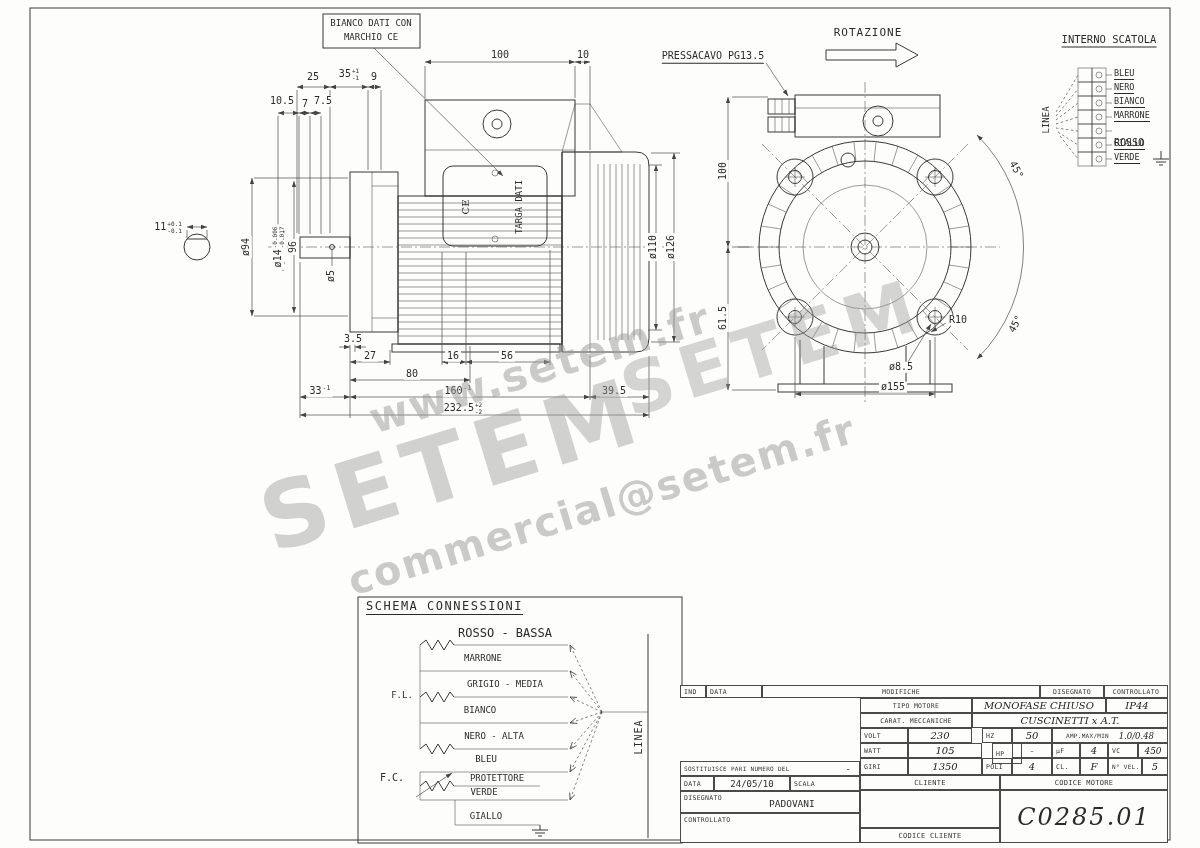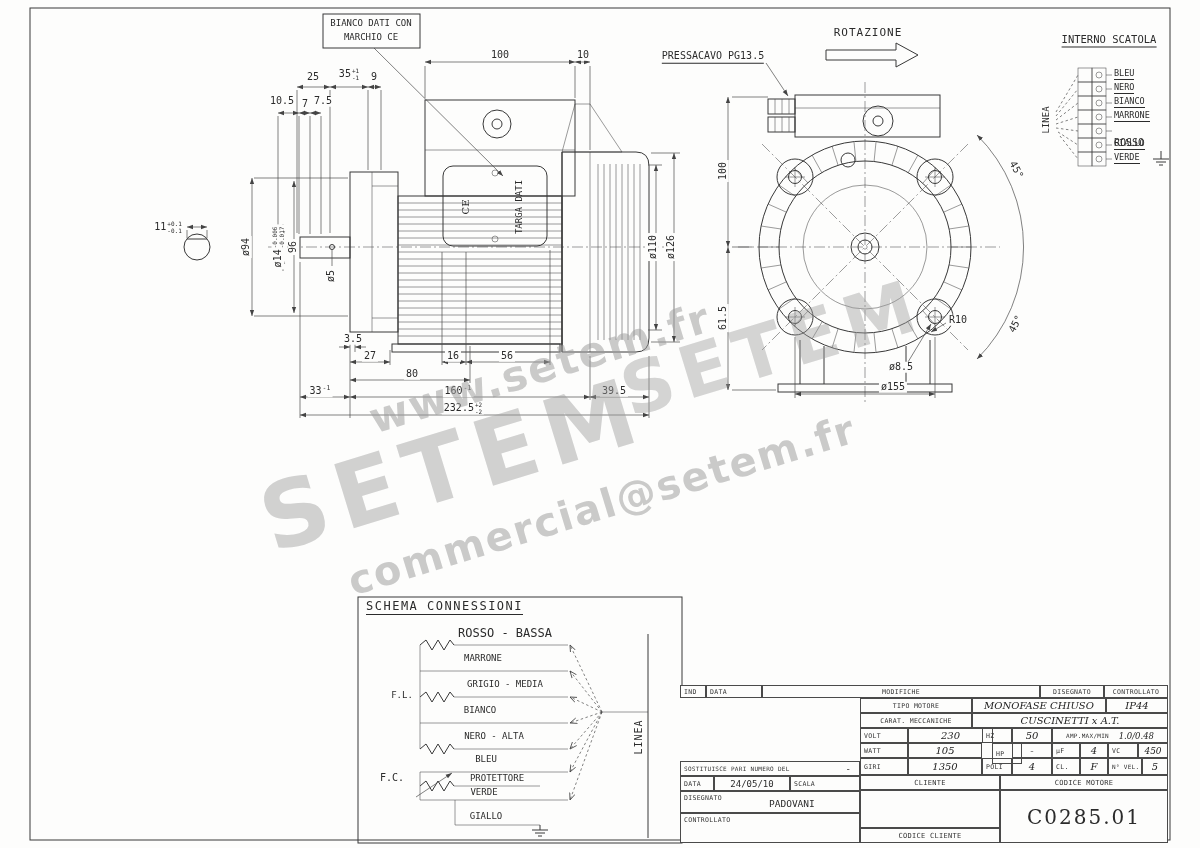--- a/index.html
+++ b/index.html
@@ -27,21 +27,21 @@
   
   #titleblock { position:absolute; left:680px; top:685px; width:488px; height:158px;
                 z-index:4; background:#fdfdfc; font-family:"DejaVu Sans Mono", monospace; }
   .cell { position:absolute; border:1px solid #4a4a4a; overflow:hidden; }
   .lab  { font-size:6.5px; letter-spacing:.3px; color:#333; }
   .cc   { display:flex; align-items:center; justify-content:center; text-align:center; }
   .cl2  { display:flex; align-items:center; padding-left:3px; }
   .val  { font-family:"DejaVu Serif", serif; font-style:italic; font-size:10px; color:#222; }
   .logo { font-family:"DejaVu Serif", serif; font-style:italic; font-weight:bold; font-size:30px; }
   .losub{ font-family:"DejaVu Sans", sans-serif; font-weight:bold; font-size:7.5px; letter-spacing:2px; }
-  .code { font-family:"DejaVu Serif", serif; font-size:20px; letter-spacing:2px; }
+  .code { font-family:"DejaVu Serif", serif; font-style:italic; font-size:24px; letter-spacing:2px; }
 </style>
 </head>
 <body>
 
 <div id="sheet">
 
   <svg width="1200" height="848" viewBox="0 0 1200 848">
     <defs>
       <marker id="ar" markerWidth="10" markerHeight="8" refX="9" refY="4" orient="auto-start-reverse">
         <path d="M0,0.8 L9,4 L0,7.2 Z" fill="#444"></path>
@@ -417,21 +417,21 @@
       <span class="lab" style="position:absolute;left:3px;top:2px">CONTROLLATO</span>
     </div>
 
     <div class="cell cc lab" style="left:180px;top:13px;width:112px;height:15px">TIPO MOTORE</div>
     <div class="cell cc val" style="left:292px;top:13px;width:134px;height:15px">MONOFASE CHIUSO</div>
     <div class="cell cc val" style="left:426px;top:13px;width:62px;height:15px">IP44</div>
     <div class="cell cc lab" style="left:180px;top:28px;width:112px;height:15px">CARAT. MECCANICHE</div>
     <div class="cell cc val" style="left:292px;top:28px;width:196px;height:15px">CUSCINETTI x A.T.</div>
 
     <div class="cell cl2 lab" style="left:180px;top:43px;width:48px;height:15px">VOLT</div>
-    <div class="cell cc val" style="left:228px;top:43px;width:85px;height:15px">230</div>
+    <div class="cell cc val" style="left:228px;top:43px;width:64px;height:15px">230</div>
     <div class="cell cl2 lab" style="left:302px;top:43px;width:30px;height:15px">HZ</div>
     <div class="cell cc val" style="left:332px;top:43px;width:40px;height:15px">50</div>
     <div class="cell cc" style="left:372px;top:43px;width:116px;height:15px">
       <span class="lab" style="font-size:6px">AMP.MAX/MIN</span>&nbsp;<span class="val" style="font-size:8.5px">1.0/0.48</span>
     </div>
 
     <div class="cell cl2 lab" style="left:180px;top:58px;width:48px;height:15px">WATT</div>
     <div class="cell cc val" style="left:228px;top:58px;width:74px;height:15px">105</div>
     <div class="cell cl2 lab" style="left:312px;top:58px;width:30px;height:21px">HP</div>
     <div class="cell cc val" style="left:332px;top:58px;width:40px;height:15px">-</div>

